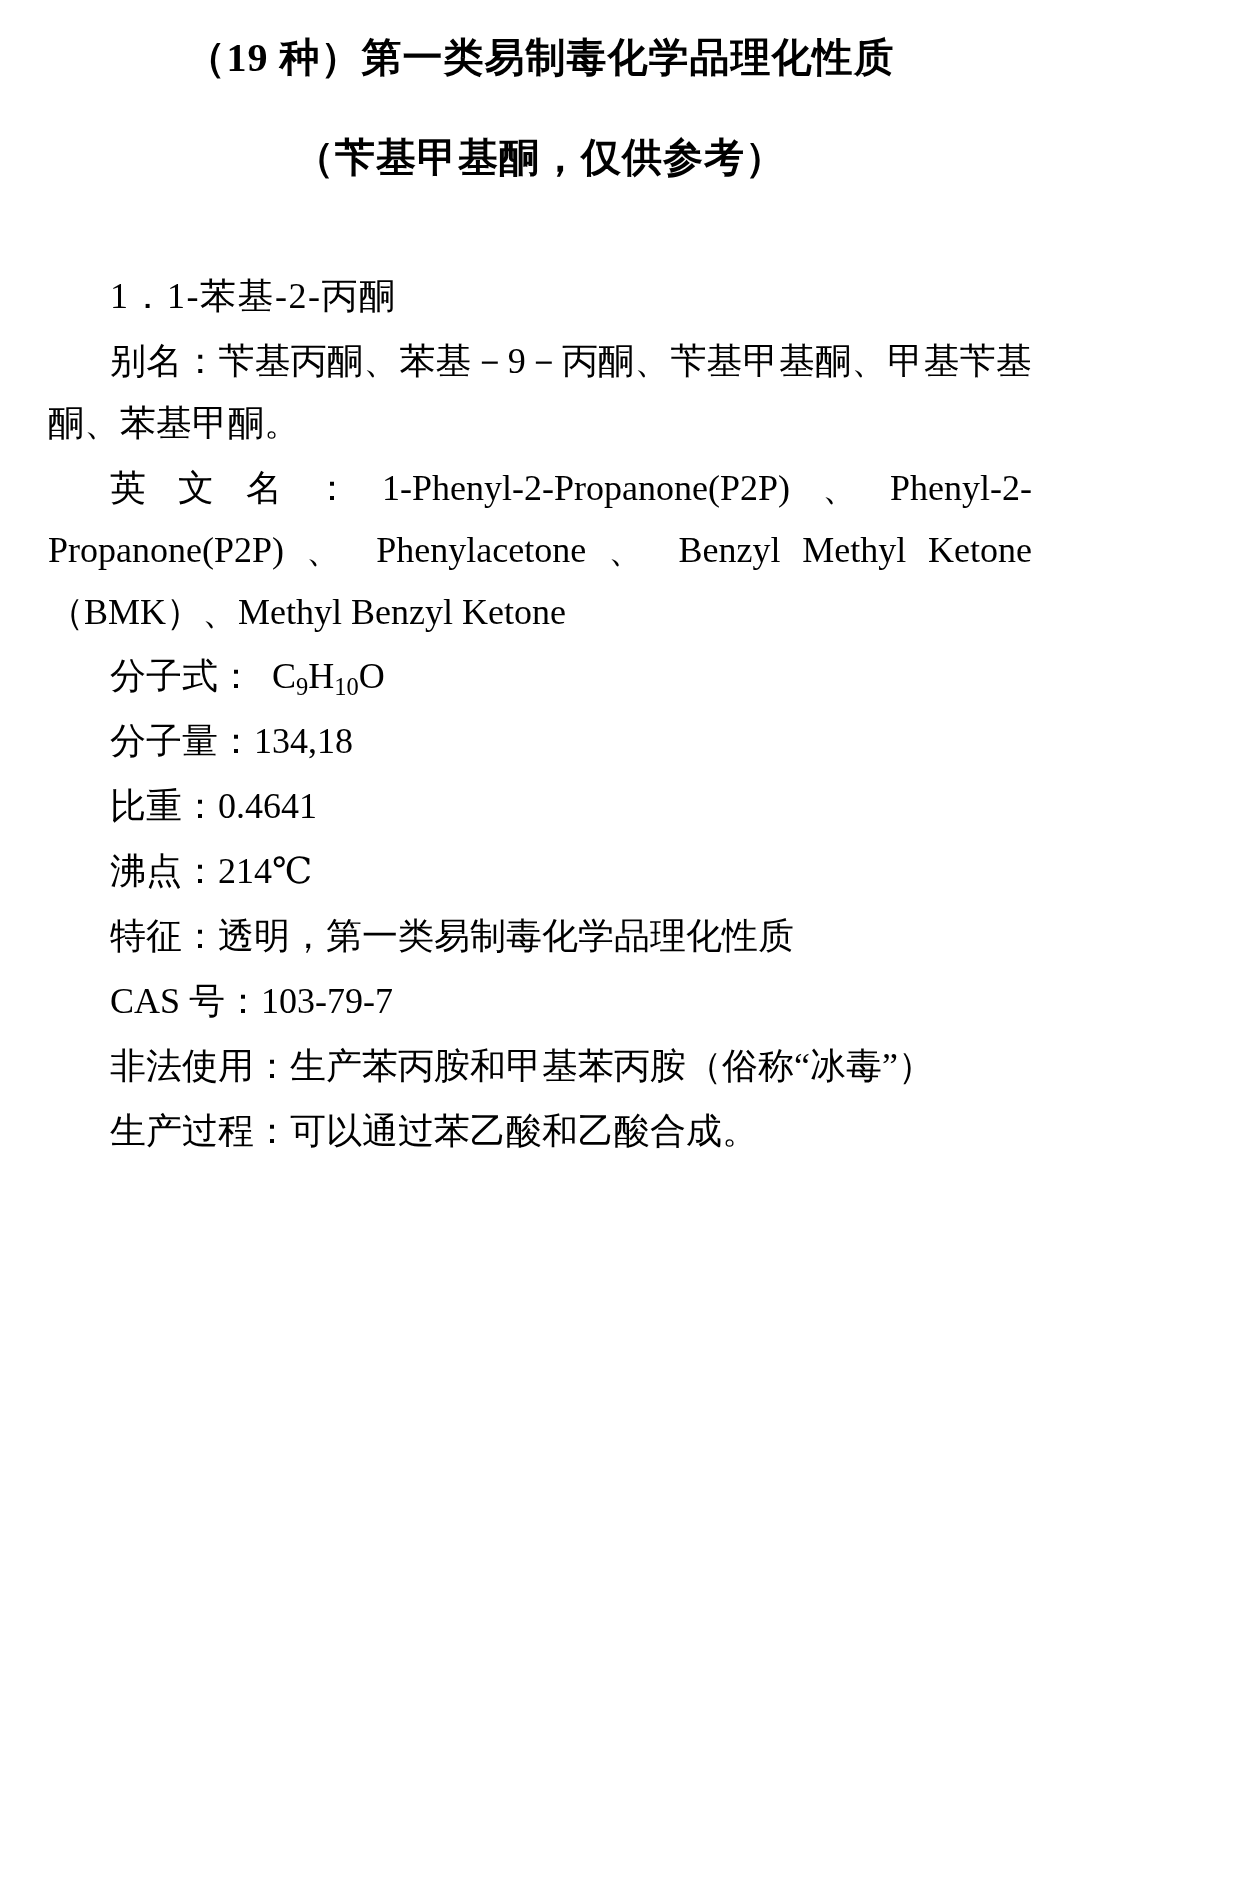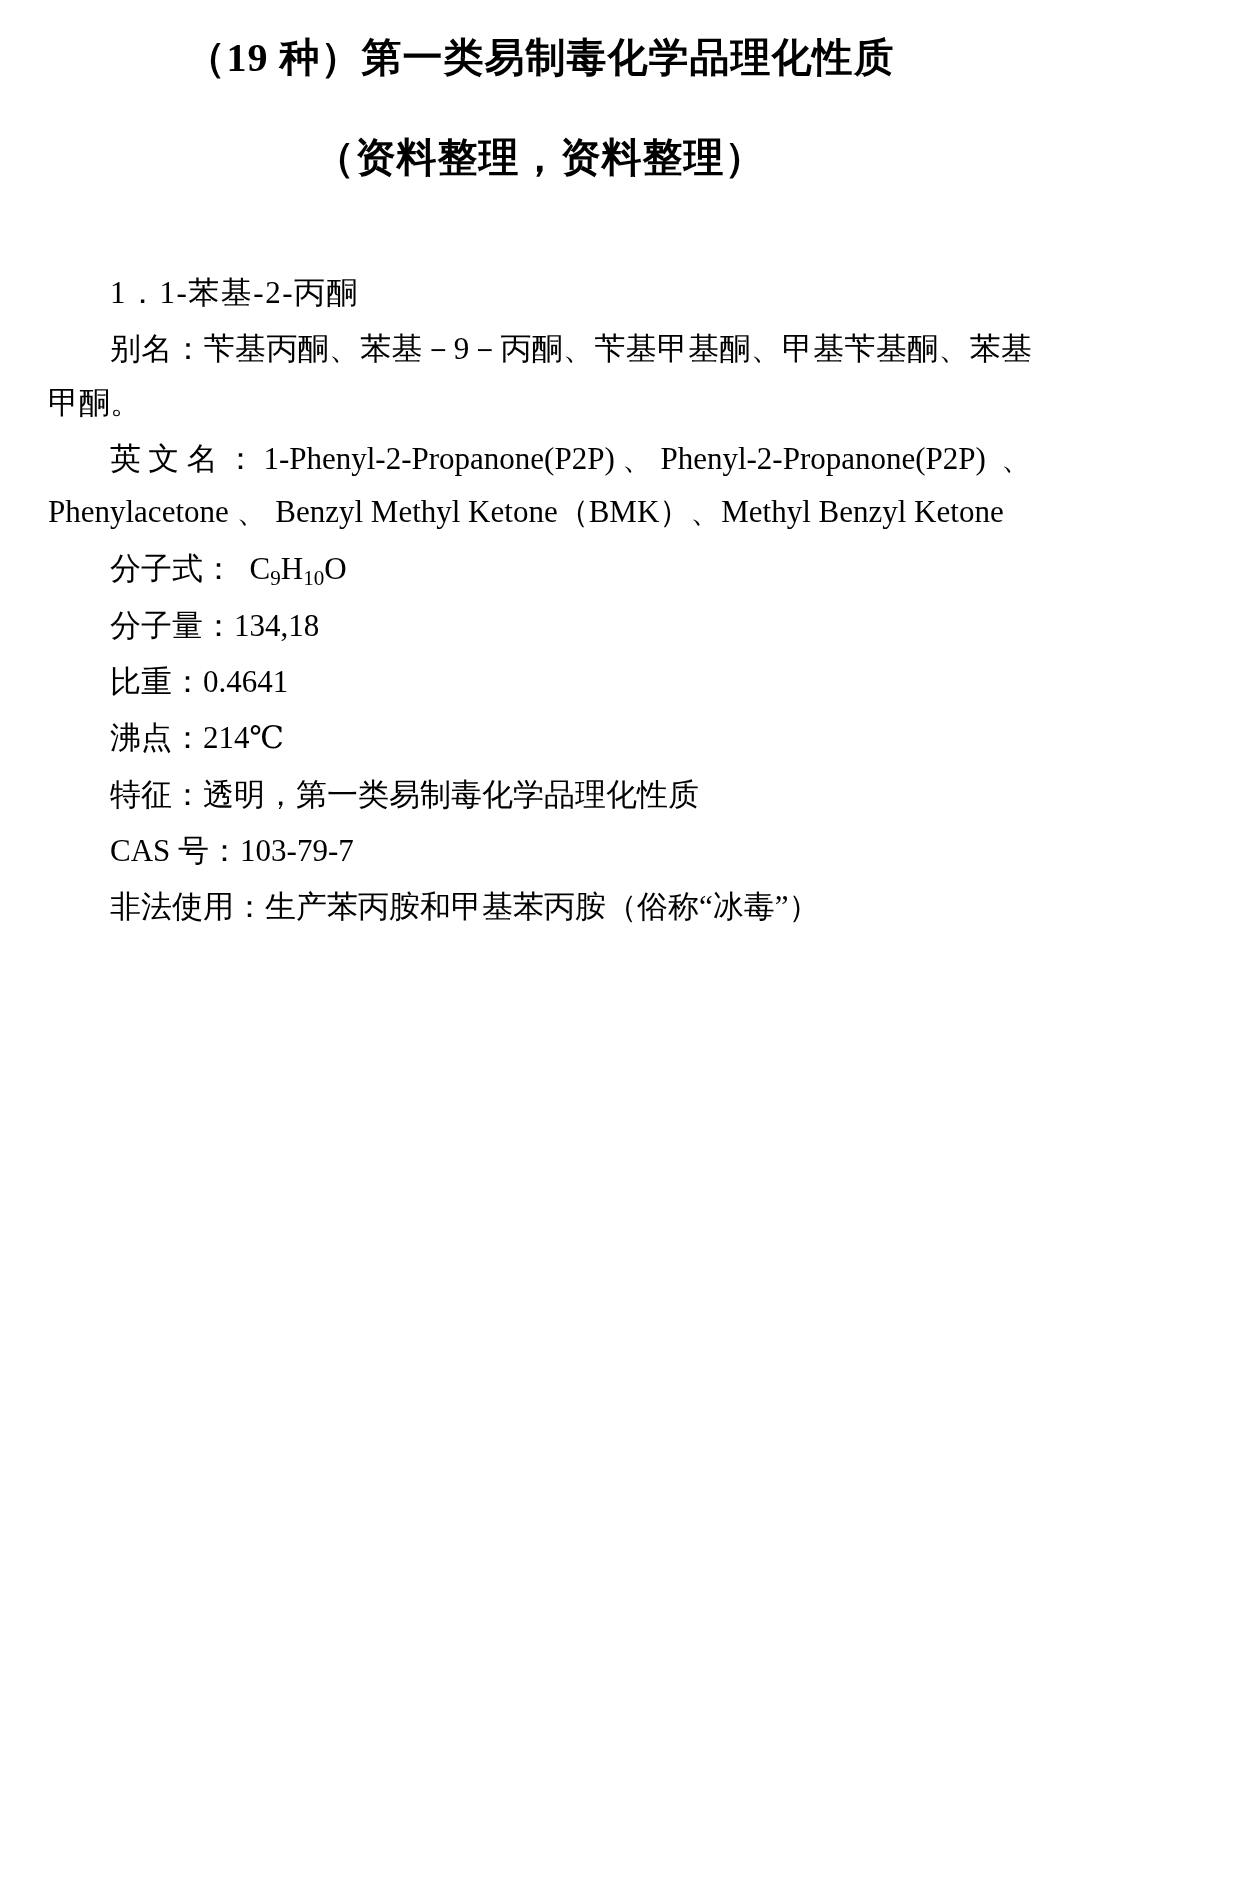--- a/index.html
+++ b/index.html
@@ -29,21 +29,21 @@
     letter-spacing: 1px;
     margin: 0;
   }
   .title-line-1 { margin-top: 10px; }
   .title-line-2 { margin-top: 40px; }
 
   .body-block {
     margin-top: 78px;
   }
   .para {
-    font-size: 31px;
+    font-size: 36px;
     line-height: 1.72;
     text-align: justify;
     text-justify: inter-ideograph;
     margin: 0 0 3px 0;
   }
   .indent {
     text-indent: 62px;
   }
   .en {
     font-family: Liberation Serif, serif;
@@ -59,21 +59,21 @@
     text-align: justify;
     text-justify: inter-ideograph;
   }
 </style>
 </head>
 <body>
 
 <div class="page">
 
   <h1 class="title title-line-1">（19 种）第一类易制毒化学品理化性质</h1>
-  <h1 class="title title-line-2">（资料整理，资料整理）</h1>
+  <h1 class="title title-line-2">（苄基甲基酮，仅供参考）</h1>
 
   <div class="body-block">
 
     <p class="para indent wide">1．1-苯基-2-丙酮</p>
 
     <p class="para indent just-block">别名：苄基丙酮、苯基－9－丙酮、苄基甲基酮、甲基苄基酮、苯基甲酮。</p>
 
     <p class="para indent just-block">英文名：1-Phenyl-2-Propanone(P2P)、Phenyl-2-Propanone(P2P) 、 Phenylacetone 、 Benzyl Methyl Ketone（BMK）、Methyl Benzyl Ketone</p>
 
     <p class="para indent">
@@ -87,15 +87,16 @@
     <p class="para indent">沸点：214℃</p>
 
 
     <p class="para indent">特征：透明，第一类易制毒化学品理化性质</p>
 
     <p class="para indent">CAS 号：103-79-7</p>
 
     <p class="para indent">非法使用：生产苯丙胺和甲基苯丙胺（俗称“冰毒”）</p>
 
 
+    <p class="para indent">生产过程：可以通过苯乙酸和乙酸合成。</p>
 
   </div>
 </div>
 
 </body></html>

